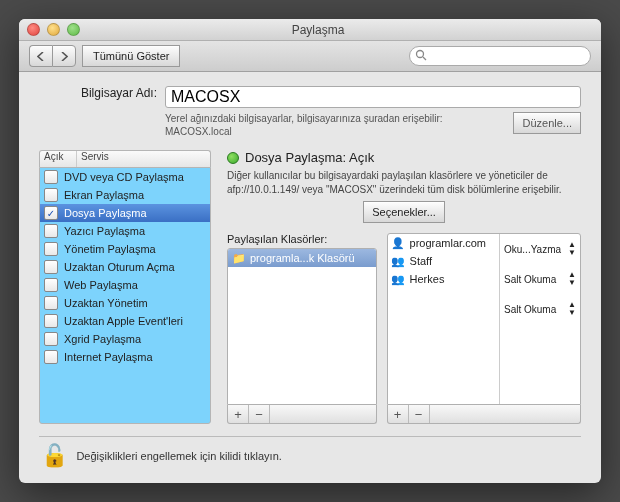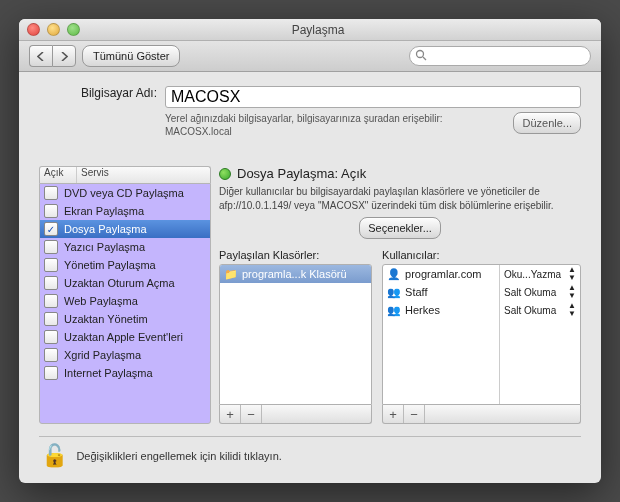--- a/index.html
+++ b/index.html
@@ -6,59 +6,59 @@
   .win{width:582px;height:464px;background:#e7e7e7;border-radius:6px;box-shadow:0 10px 40px rgba(0,0,0,.5);position:relative;display:flex;flex-direction:column}
   .titlebar{height:21px;background:linear-gradient(#ebebeb,#d2d2d2);border-bottom:1px solid #b0b0b0;border-radius:6px 6px 0 0;display:flex;align-items:center;position:relative}
   .traffic{display:flex;gap:7px;margin-left:8px}
   .dot{width:11px;height:11px;border-radius:50%;border:1px solid rgba(0,0,0,.2)}
   .red{background:radial-gradient(circle at 40% 35%,#ff8b82,#e0443e)}
   .yel{background:radial-gradient(circle at 40% 35%,#ffe08b,#e0a83e)}
   .grn{background:radial-gradient(circle at 40% 35%,#9ee089,#5fba47)}
   .title{position:absolute;left:16px;right:0;text-align:center;font-size:12px;color:#444}
   .toolbar{height:30px;background:linear-gradient(#e4e4e4,#cdcdcd);border-bottom:1px solid #a0a0a0;display:flex;align-items:center;padding:0 10px;gap:6px}
   .navseg{display:flex}
-  .btn{height:20px;background:linear-gradient(#fdfdfd,#d8d8d8);border:1px solid #999;border-radius:8px;font-size:11px;display:flex;align-items:center;justify-content:center;padding:0 8px;box-shadow:0 1px 0 rgba(255,255,255,.6) inset}
+  .btn{height:20px;background:linear-gradient(#fdfdfd,#d8d8d8);border:1px solid #999;border-radius:0;font-size:11px;display:flex;align-items:center;justify-content:center;padding:0 8px;box-shadow:0 1px 0 rgba(255,255,255,.6) inset}
   .navseg .btn:first-child{border-radius:4px 0 0 4px;border-right:none;width:22px;padding:0}
   .navseg .btn:last-child{border-radius:0 4px 4px 0;width:22px;padding:0}
   .btn.showall{padding:0 10px}
   .toolbar-spacer{flex:1}
   .search{position:relative}
   .search input{width:150px;height:18px;border-radius:10px;border:1px solid #aaa;padding:0 8px 0 22px;font-size:11px;background:#fff}
   .search svg{position:absolute;left:6px;top:3px}
   .content{flex:1;padding:14px 20px 8px;display:flex;flex-direction:column}
   .cname{display:flex;align-items:flex-start;gap:8px}
   .cname-l{width:118px;text-align:right;font-size:12px}
   .cname input{flex:1;height:20px;border:1px solid #aaa;border-radius:3px;padding:0 5px;font-size:16px}
   .sub{margin:4px 0 0 126px;font-size:10px;color:#555;display:flex;align-items:flex-start;gap:10px}
   .sub-text{flex:1;line-height:1.3}
-  .body{flex:1;display:flex;gap:8px;margin-top:28px;min-height:0}
+  .body{flex:1;display:flex;gap:16px;margin-top:12px;min-height:0}
   .services{width:172px;display:flex;flex-direction:column}
   .hdr-row{display:flex;height:16px;background:linear-gradient(#fafafa,#e6e6e6);border:1px solid #b5b5b5;border-bottom:none;border-radius:3px 3px 0 0;font-size:10px;color:#444}
   .hdr-row div:first-child{width:32px;padding-left:4px;border-right:1px solid #ccc}
   .hdr-row div:last-child{flex:1;padding-left:4px}
-  .svclist{flex:1;background:#c4b5fd;border:1px solid #b5b5b5;border-radius:0 0 3px 3px;overflow:hidden}
+  .svclist{flex:1;background:#7dd3fc;border:1px solid #b5b5b5;border-radius:0 0 3px 3px;overflow:hidden}
   .svc{display:flex;align-items:center;height:18px;padding:0 4px;gap:6px}
   .cbx{width:12px;height:12px;border:1px solid #888;border-radius:2px;background:linear-gradient(#fff,#e8e8e8);display:flex;align-items:center;justify-content:center;font-size:10px;color:#1a4fb3}
   .svc.sel{background:linear-gradient(#5b93e0,#3a6fc4);color:#fff}
   .detail{flex:1;display:flex;flex-direction:column;min-width:0}
   .status{display:flex;align-items:center;gap:6px;font-size:13px;margin-bottom:4px}
   .light{width:10px;height:10px;border-radius:50%;background:radial-gradient(circle at 35% 35%,#8fe060,#3aa82e);border:1px solid #2a7a20}
   .desc{font-size:10px;color:#444;line-height:1.4;margin-right:8px}
   .opts{text-align:center;margin:4px 0 10px}
   .cols{flex:1;display:flex;gap:10px;min-height:0}
   .col{flex:1;display:flex;flex-direction:column;min-width:0}
   .col.users{flex:1.3}
   .col-l{font-size:11px;margin-bottom:3px}
   .listbox{flex:1;background:#fff;border:1px solid #b0b0b0;border-radius:3px 3px 0 0;overflow:hidden}
   .li{display:flex;align-items:center;height:18px;padding:0 4px;gap:4px;font-size:11px}
   .li.sel{background:linear-gradient(#9cb8e0,#7a9cce);color:#fff}
   .usergrid{flex:1;display:flex;border:1px solid #b0b0b0;border-radius:3px 3px 0 0;background:#fff;overflow:hidden}
   .userlist{flex:1;border-right:1px solid #ccc}
   .permlist{width:80px}
-  .pm{display:flex;align-items:center;justify-content:space-between;height:18px;padding:0 4px;font-size:10px}
+  .pm{display:flex;align-items:center;justify-content:space-between;height:18px;padding:6px 4px;font-size:10px}
   .pm span:last-child{font-size:8px;line-height:1}
   .addrm{height:18px;display:flex;border:1px solid #b0b0b0;border-top:none;border-radius:0 0 3px 3px;background:linear-gradient(#f8f8f8,#e0e0e0)}
   .addrm div{width:20px;display:flex;align-items:center;justify-content:center;border-right:1px solid #bbb;font-size:13px;color:#555}
   .addrm .sp{flex:1;border-right:none}
   hr.sep{border:none;border-top:1px solid #bbb;margin:12px 0 0}
   .lockrow{display:flex;align-items:center;gap:8px;padding:6px 2px;font-size:11px;color:#333}
   .ico{width:14px;height:14px;display:inline-flex;align-items:center;justify-content:center;color:#666;font-size:11px}
   .folder{color:#6aa3e0}
 </style>
 </head>
@@ -180,21 +180,20 @@
                   <span>programla...k Klasörü</span>
                 </div>
               </div>
             <div class="addrm">
               <div>+</div>
               <div>−</div>
               <div class="sp"></div>
             </div>
           </div>
           <div class="col users">
-            <div class="col-l">Kullanıcılar:</div>
             <div class="usergrid">
               <div class="userlist" id="userlist">
                   <div class="li">
                     <span class="ico">👤</span>
                     <span>programlar.com</span>
                   </div>
                   <div class="li">
                     <span class="ico">👥</span>
                     <span>Staff</span>
                   </div>

